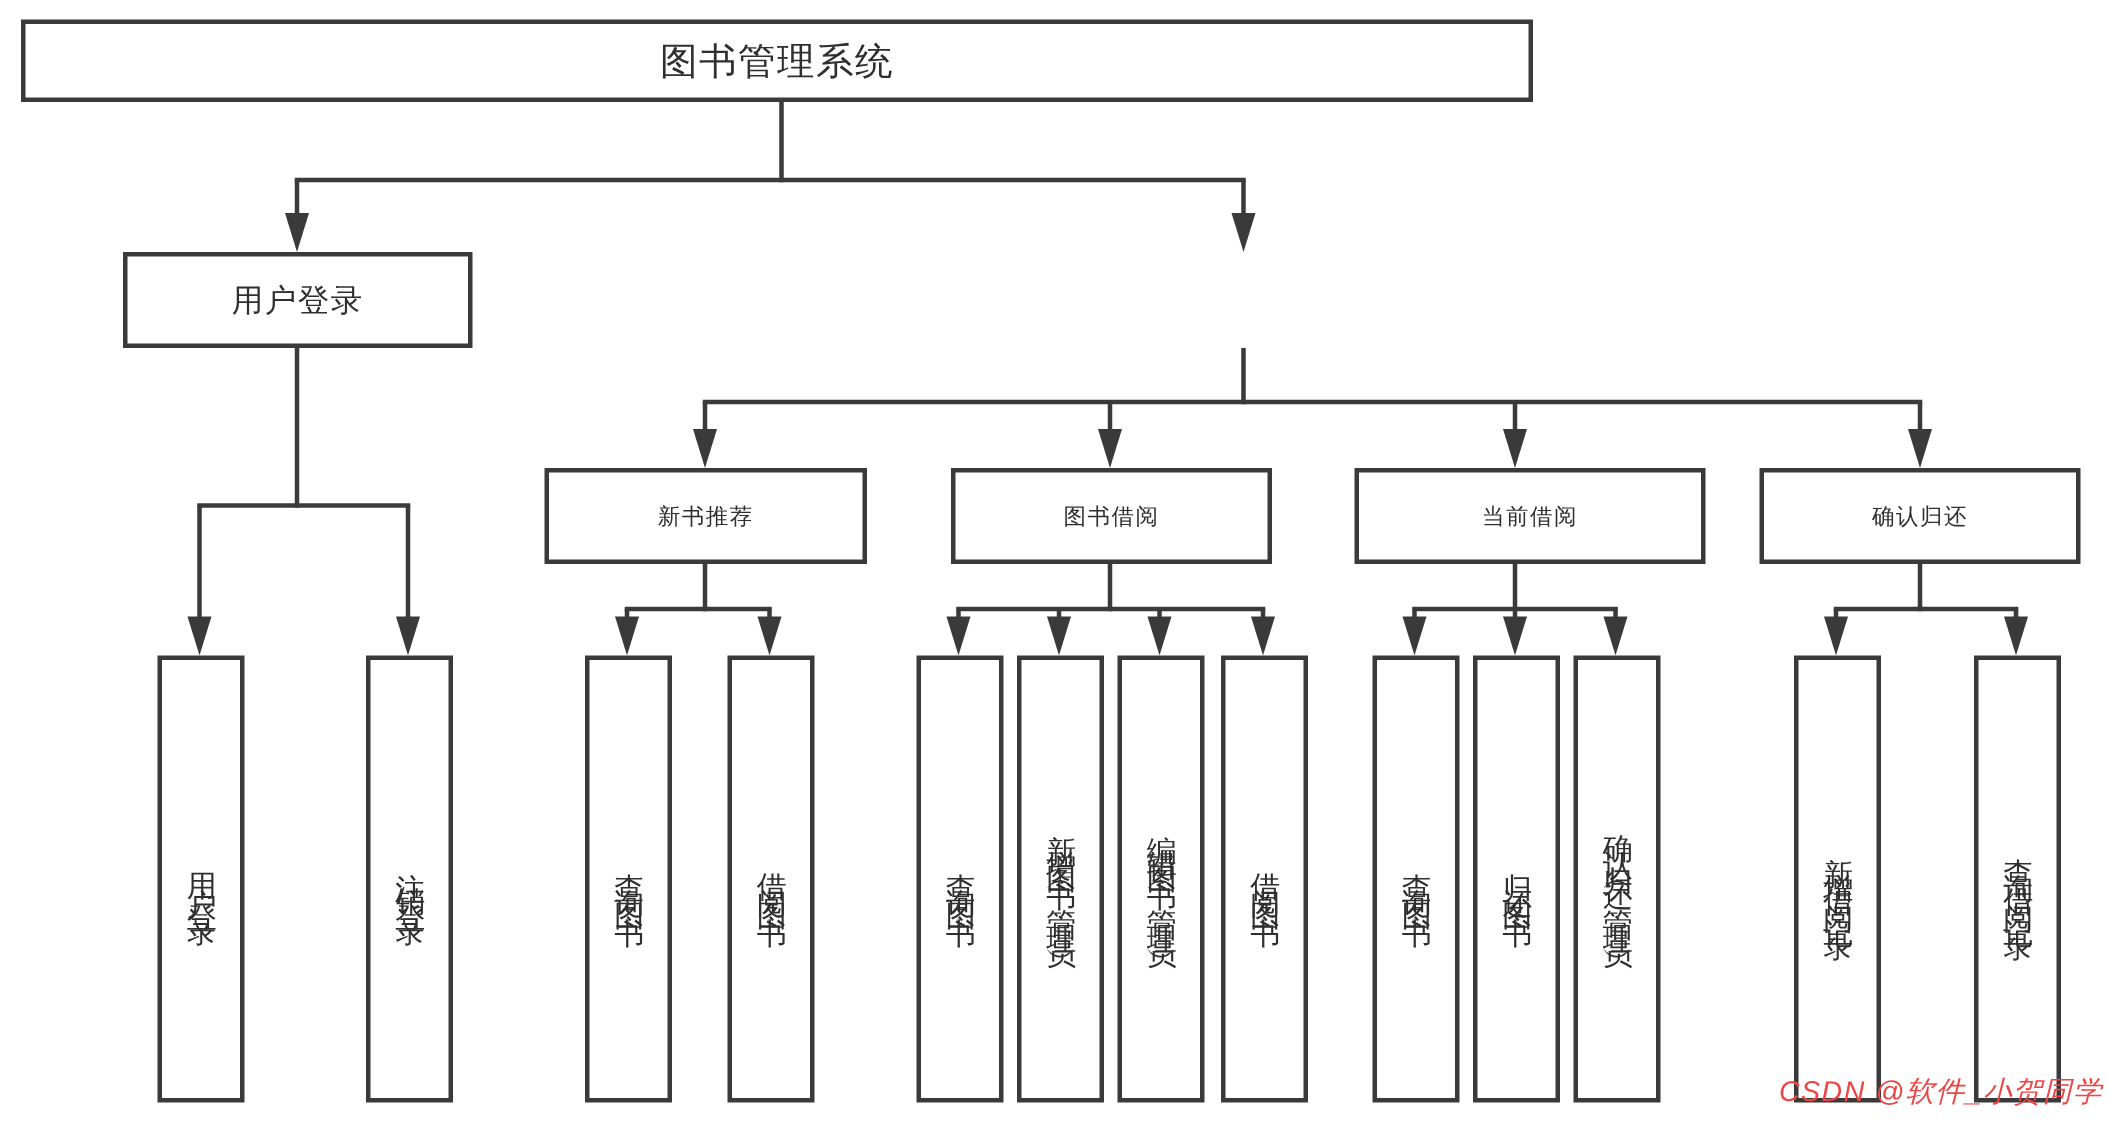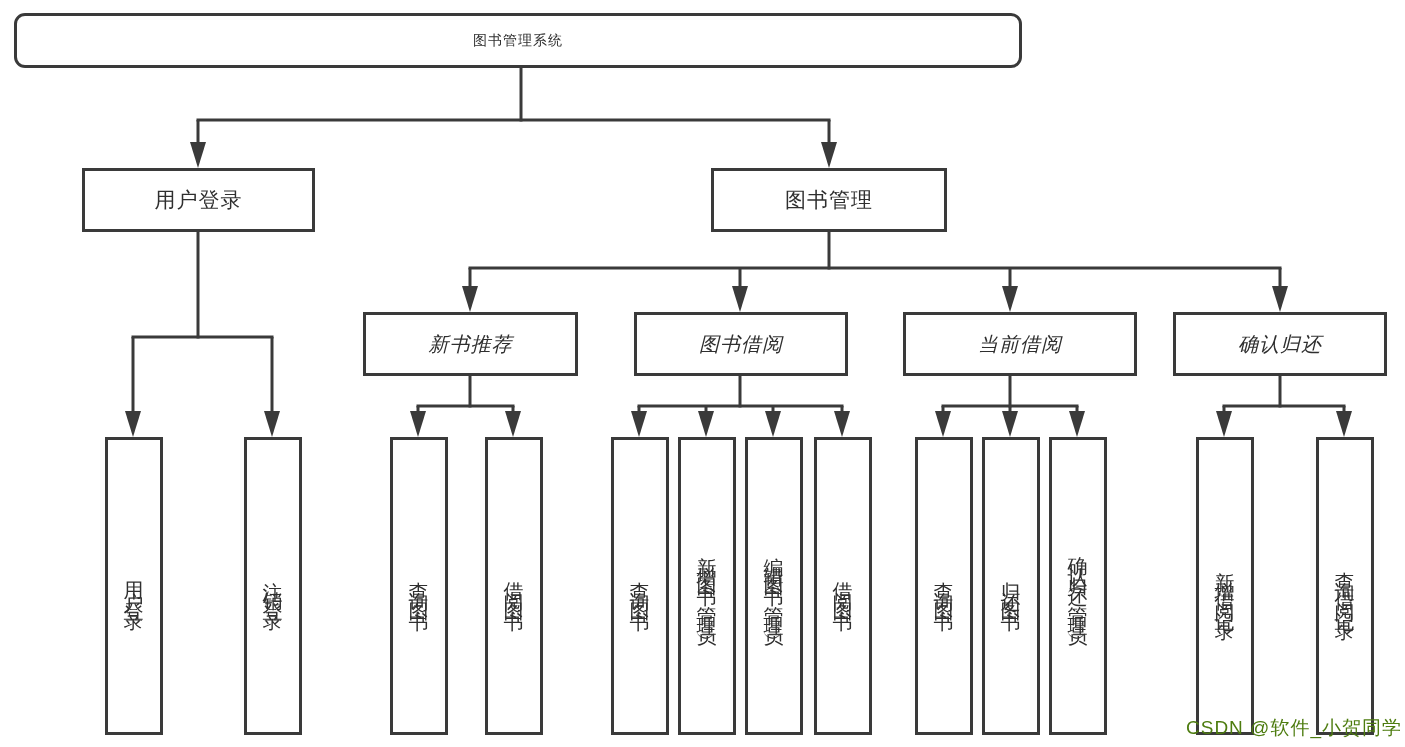--- a/index.html
+++ b/index.html
@@ -34,23 +34,23 @@
     position: absolute;
     box-sizing: border-box;
     border: 3px solid #3a3a3a;
     background: #ffffff;
     display: flex;
     align-items: center;
     justify-content: center;
     color: #2f2f2f;
     letter-spacing: 1px;
   }
-  .node.root  { font-size: 14px; border-radius: 11px; }
+  .node.root  { font-size: 25px; }
   .node.lvl2  { font-size: 21px; }
-  .node.lvl3  { font-size: 20px; font-style: italic; }
+  .node.lvl3  { font-size: 15px; }
   .leaf {
     position: absolute;
     box-sizing: border-box;
     border: 3px solid #3a3a3a;
     background: #ffffff;
     top: 437px;
     width: 58px;
     height: 298px;
     display: flex;
     align-items: center;
@@ -63,23 +63,24 @@
     font-size: 20px;
     letter-spacing: 10px;
     line-height: 1;
     white-space: nowrap;
   }
   .watermark {
     position: absolute;
     left: 1186px;
     top: 715px;
     font-size: 19px;
-    color: #4d7c0f;
+    color: #ef4444;
     white-space: nowrap;
     letter-spacing: 1px;
+    font-style: italic;
   }
 </style>
 </head>
 <body>
 
 <div class="stage">
 
   <svg class="wires" viewBox="0 0 1405 747">
 
     <g>
@@ -152,21 +153,20 @@
       <line x1="1224" y1="406" x2="1224" y2="417"></line>
       <polygon points="1216,411 1232,411 1224,437"></polygon>
       <line x1="1344" y1="406" x2="1344" y2="417"></line>
       <polygon points="1336,411 1352,411 1344,437"></polygon>
     </g>
   </svg>
 
   <div class="node root" style="left:14px; top:13px; width:1008px; height:55px;">图书管理系统</div>
 
   <div class="node lvl2" style="left:82px; top:168px; width:233px; height:64px;">用户登录</div>
-  <div class="node lvl2" style="left:711px; top:168px; width:236px; height:64px;">图书管理</div>
 
   <div class="node lvl3" style="left:363px; top:312px; width:215px; height:64px;">新书推荐</div>
   <div class="node lvl3" style="left:634px; top:312px; width:214px; height:64px;">图书借阅</div>
   <div class="node lvl3" style="left:903px; top:312px; width:234px; height:64px;">当前借阅</div>
   <div class="node lvl3" style="left:1173px; top:312px; width:214px; height:64px;">确认归还</div>
 
   <div class="leaf" style="left:105px;">
     <span>用户登录</span>
   </div>
   <div class="leaf" style="left:244px;">

